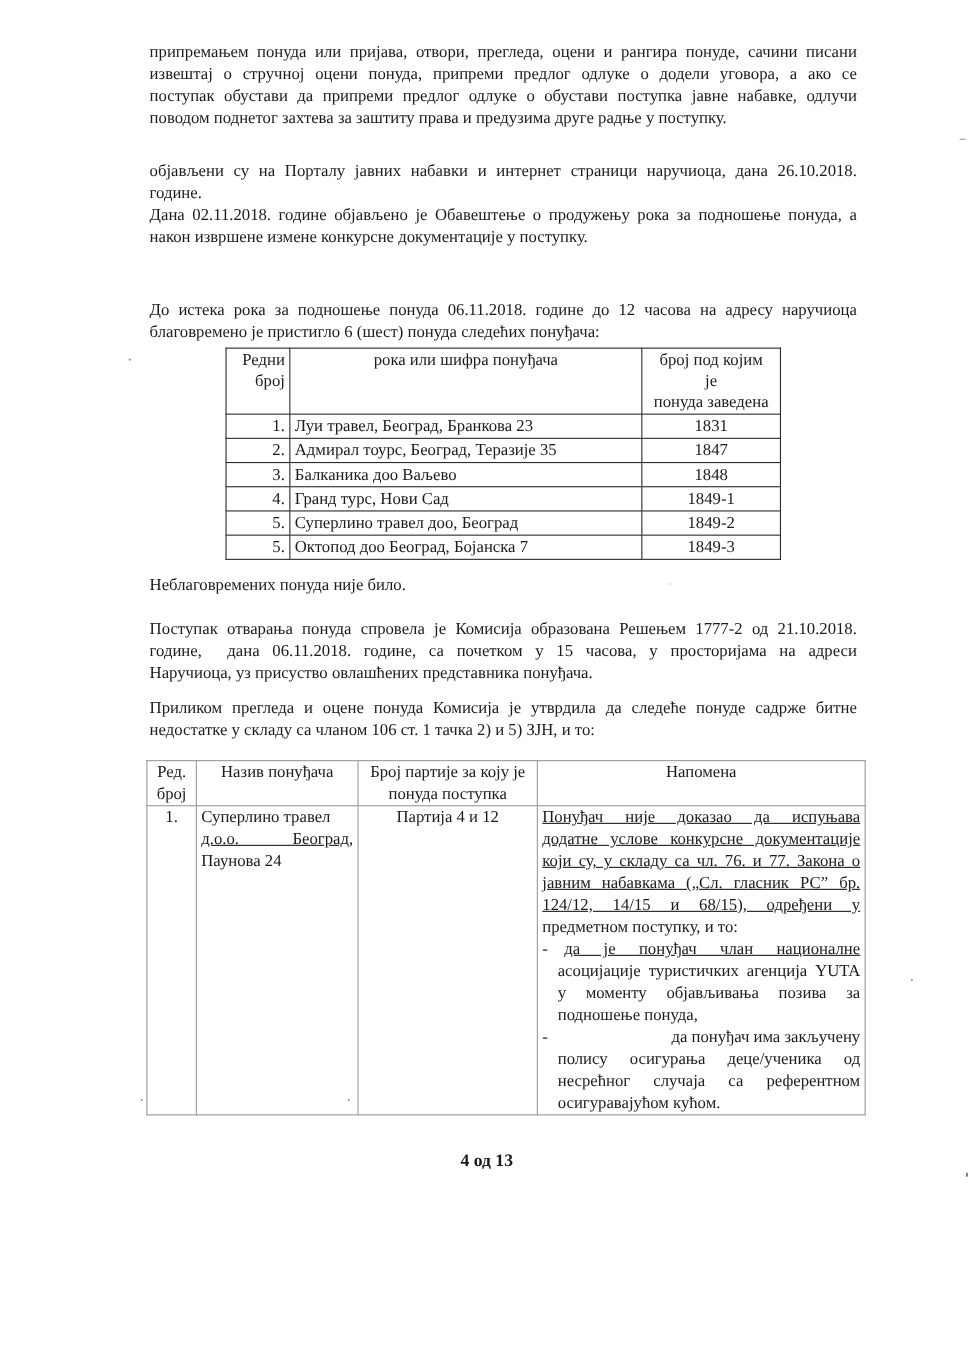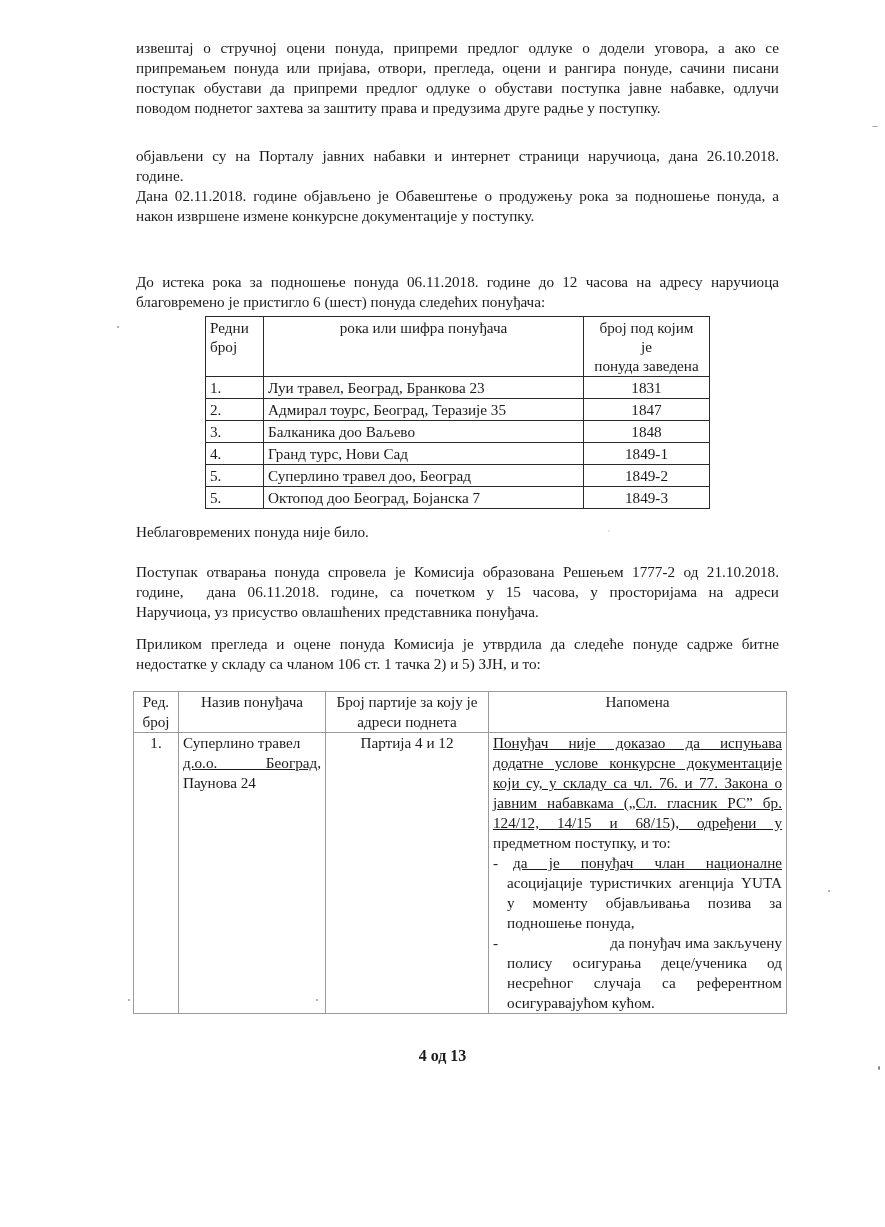--- a/index.html
+++ b/index.html
@@ -17,21 +17,21 @@
 
   table.t1 {
     position: absolute; left: 205px; top: 316px; width: 505px;
     border-collapse: collapse; font-size: 15.2px; line-height: 19px;
   }
   table.t1 td, table.t1 th {
     border: 1.3px solid #2a2a2a; font-weight: normal; padding: 1px 4px; vertical-align: top;
   }
   table.t1 th { height: 52px; }
   table.t1 td { height: 19px; }
-  table.t1 .c1 { width: 49px; text-align: left; }
+  table.t1 .c1 { width: 49px; text-align: right; }
   table.t1 .c2 { width: 311px; text-align: left; }
   table.t1 th.c2 { text-align: center; }
   table.t1 .c3 { text-align: center; }
 
   table.t2 {
     position: absolute; left: 133px; top: 691px; width: 654px;
     border-collapse: collapse; font-size: 15.2px; line-height: 20px;
   }
   table.t2 td, table.t2 th {
     border: 1px solid #9a9a9a; font-weight: normal; padding: 0 4px; vertical-align: top;
@@ -50,22 +50,22 @@
   .footer {
     position: absolute; top: 1047px; left: 0; width: 885px; text-align: center;
     font-weight: bold; font-size: 16px;
   }
   .speck { position: absolute; background: #999; border-radius: 50%; }
 </style>
 </head>
 <body>
 
 <div class="p" style="top:38px;">
+  <span class="line">припремањем понуда или пријава, отвори, прегледа, оцени и рангира понуде, сачини писани</span>
   <span class="line">извештај о стручној оцени понуда, припреми предлог одлуке о додели уговора, а ако се</span>
-  <span class="line">припремањем понуда или пријава, отвори, прегледа, оцени и рангира понуде, сачини писани</span>
   <span class="line">поступак обустави да припреми предлог одлуке о обустави поступка јавне набавке, одлучи</span>
   <span class="line last">поводом поднетог захтева за заштиту права и предузима друге радње у поступку.</span>
 </div>
 
 <div class="p" style="top:146px;">
   <span class="line">објављени су на Порталу јавних набавки и интернет страници наручиоца, дана 26.10.2018.</span>
   <span class="line last">године.</span>
   <span class="line">Дана 02.11.2018. године објављено је Обавештење о продужењу рока за подношење понуда, а</span>
   <span class="line last">након извршене измене конкурсне документације у поступку.</span>
 </div>
@@ -142,21 +142,21 @@
 <table class="t2">
   <thead>
     <tr>
       <th class="c1">
         <span style="display:block">Ред.</span>
         <span style="display:block">број</span>
       </th>
       <th class="c2" style="text-align:center;">Назив понуђача</th>
       <th class="c3">
         <span style="display:block">Број партије за коју је</span>
-        <span style="display:block">адреси поднета</span>
+        <span style="display:block">понуда поступка</span>
       </th>
       <th class="c4" style="text-align:center;">Напомена</th>
     </tr>
   </thead>
   <tbody>
     <tr>
       <td class="c1">1.</td>
       <td class="c2">
         <span class="left">Суперлино травел</span>
         <span class="just">д.о.о. Београд,</span>

